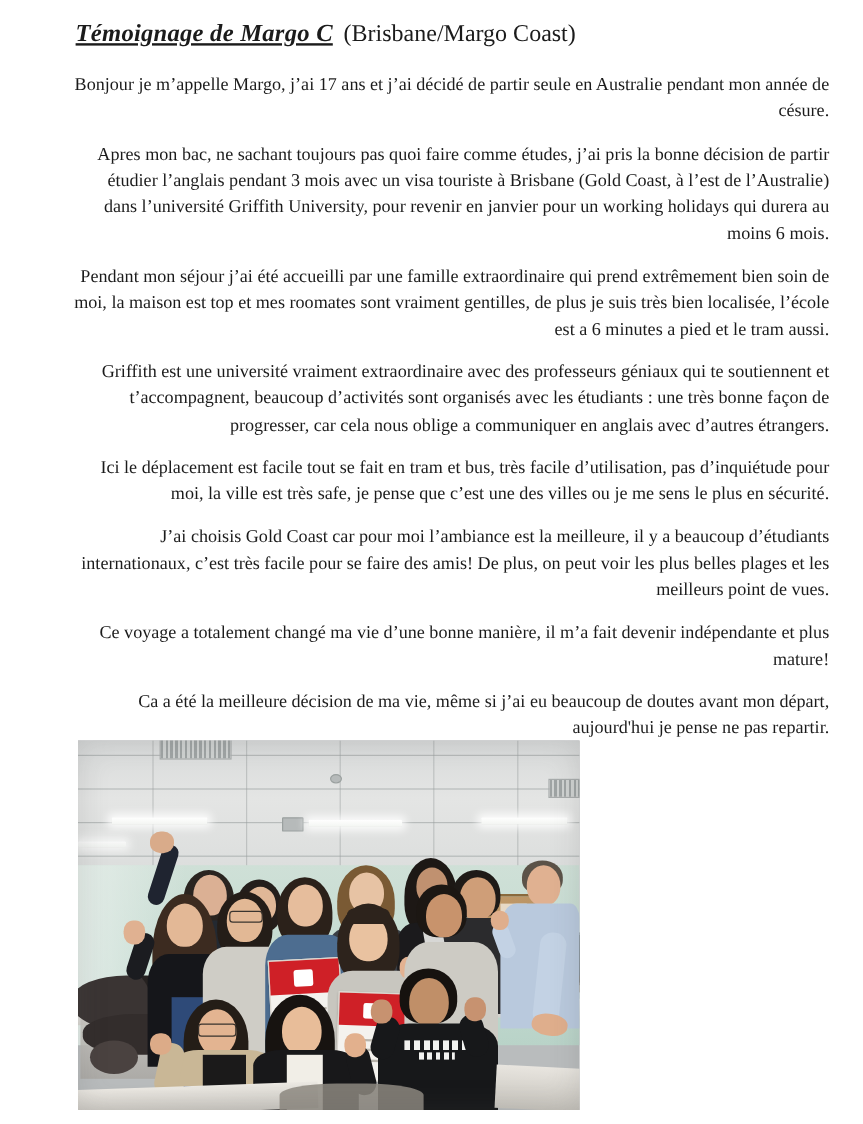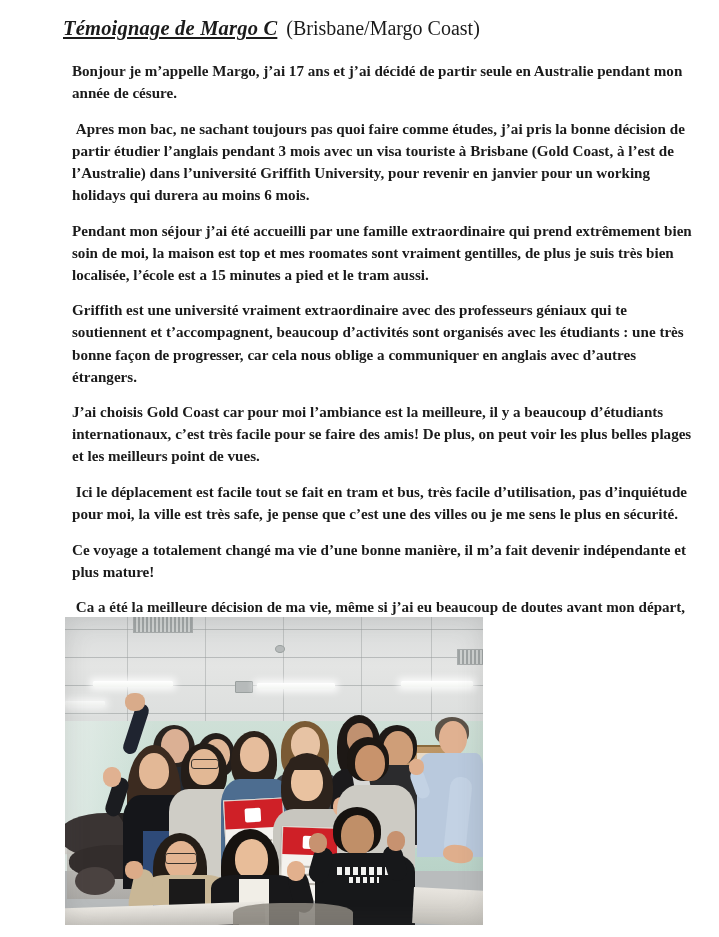--- a/index.html
+++ b/index.html
@@ -44,27 +44,26 @@
   .title-sub {
     font-size: 20px;
     font-weight: normal;
     font-style: normal;
     margin-left: 9px;
   }
 
   
   .body-text {
     position: absolute;
-    left: 72px;
+    left: 59px;
     top: 60px;
     width: 632px;
     font-size: 15.1px;
     line-height: 22.1px;
-    text-align: left;
-    font-weight: bold;
+    text-align: right;
   }
   .para {
     margin: 0 0 13.5px 0;
     white-space: pre-wrap;
   }
 
   
   .photo {
     position: absolute;
     left: 65px;
@@ -181,24 +180,24 @@
 
 <div class="page">
 
   <div class="title-row">
     <span class="title-main">Témoignage de Margo C</span><span class="title-sub">(Brisbane/Margo Coast)</span>
   </div>
 
   <div class="body-text">
     <p class="para">Bonjour je m’appelle Margo, j’ai 17 ans et j’ai décidé de partir seule en Australie pendant mon année de césure.</p>
     <p class="para"> Apres mon bac, ne sachant toujours pas quoi faire comme études, j’ai pris la bonne décision de partir étudier l’anglais pendant 3 mois avec un visa touriste à Brisbane (Gold Coast, à l’est de l’Australie) dans l’université Griffith University, pour revenir en janvier pour un working holidays qui durera au moins 6 mois.</p>
-    <p class="para">Pendant mon séjour j’ai été accueilli par une famille extraordinaire qui prend extrêmement bien soin de moi, la maison est top et mes roomates sont vraiment gentilles, de plus je suis très bien localisée, l’école est a 15 minutes a pied et le tram aussi.</p>
+    <p class="para">Pendant mon séjour j’ai été accueilli par une famille extraordinaire qui prend extrêmement bien soin de moi, la maison est top et mes roomates sont vraiment gentilles, de plus je suis très bien localisée, l’école est a 6 minutes a pied et le tram aussi.</p>
     <p class="para">Griffith est une université vraiment extraordinaire avec des professeurs géniaux qui te soutiennent et t’accompagnent, beaucoup d’activités sont organisés avec les étudiants : une très bonne façon de progresser, car cela nous oblige a communiquer en anglais avec d’autres étrangers.</p>
+    <p class="para"> Ici le déplacement est facile tout se fait en tram et bus, très facile d’utilisation, pas d’inquiétude pour moi, la ville est très safe, je pense que c’est une des villes ou je me sens le plus en sécurité.</p>
     <p class="para">J’ai choisis Gold Coast car pour moi l’ambiance est la meilleure, il y a beaucoup d’étudiants internationaux, c’est très facile pour se faire des amis! De plus, on peut voir les plus belles plages et les meilleurs point de vues.</p>
-    <p class="para"> Ici le déplacement est facile tout se fait en tram et bus, très facile d’utilisation, pas d’inquiétude pour moi, la ville est très safe, je pense que c’est une des villes ou je me sens le plus en sécurité.</p>
     <p class="para">Ce voyage a totalement changé ma vie d’une bonne manière, il m’a fait devenir indépendante et plus mature!</p>
     <p class="para"> Ca a été la meilleure décision de ma vie, même si j’ai eu beaucoup de doutes avant mon départ, aujourd'hui je pense ne pas repartir.</p>
   </div>
 
   <div class="photo">
 
     <div class="ceiling"></div>
     <div class="tile-line-h" style="top:12px;"></div>
     <div class="tile-line-h" style="top:40px;"></div>
     <div class="tile-line-h" style="top:68px;"></div>

